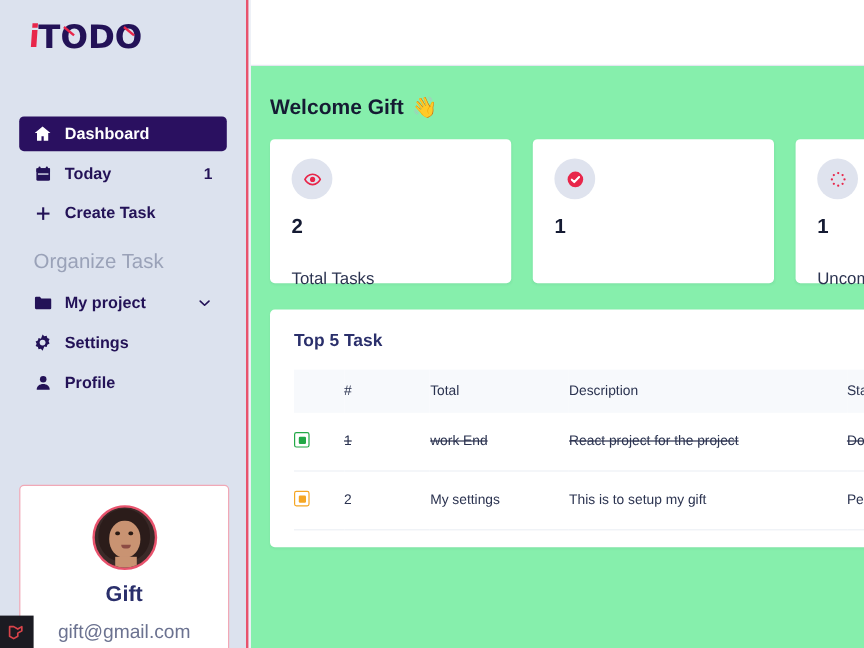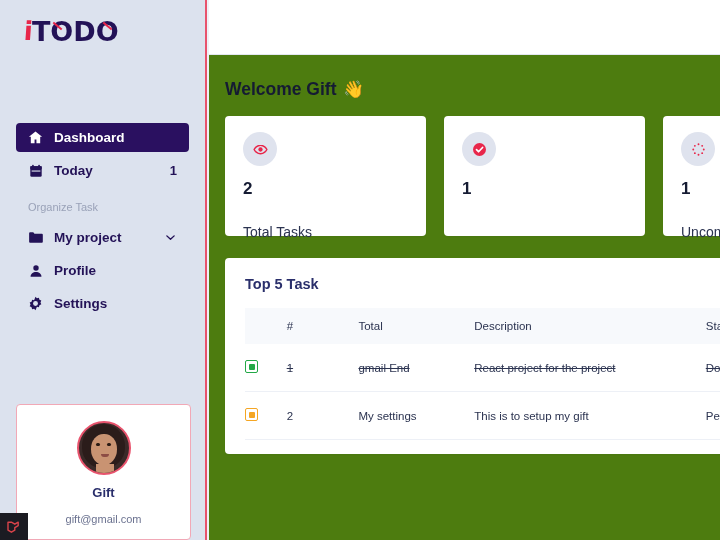--- a/index.html
+++ b/index.html
@@ -61,21 +61,21 @@
   }
   .logo-slash2 {
     position: absolute;
     right: 6px; top: 7px;
     width: 11px; height: 2px;
     background: #e8264a;
     transform: rotate(40deg);
   }
 
   .nav {
-    margin-top: 47px;
+    margin-top: 21px;
     padding: 14px 16px;
   }
 
   .nav-item {
     display: flex;
     align-items: center;
     gap: 11px;
     height: 29px;
     padding: 0 12px;
     margin-bottom: 4px;
@@ -100,21 +100,21 @@
   .nav-item .ic svg { display: block; }
   .nav-label { flex: 1; }
   .nav-badge {
     font-size: 13px;
     color: #231257;
   }
 
   .nav-section {
     padding: 0 12px;
     margin: 16px 0 10px;
-    font-size: 11px;
+    font-size: 17px;
     color: #9aa2b8;
   }
 
   .chev {
     width: 13px; height: 13px;
   }
 
   
   #profile-card {
     position: absolute;
@@ -166,27 +166,27 @@
     border-radius: 0 0 8px 8px;
     background: #8d4c44;
   }
   .av-neck {
     position: absolute;
     left: 17px; top: 41px;
     width: 18px; height: 12px;
     background: #c99372;
   }
   .prof-name {
-    font-size: 13px;
+    font-size: 18px;
     font-weight: bold;
     color: #2a2f6b;
     margin-bottom: 3px;
   }
   .prof-email {
-    font-size: 11px;
+    font-size: 16px;
     color: #6b7290;
     margin-top: 13px;
   }
 
   
   #debug-badge {
     position: absolute;
     left: 0; bottom: 0;
     width: 28px; height: 27px;
     background: #1b1b22;
@@ -208,21 +208,21 @@
 
   #topbar {
     height: 55px;
     background: #ffffff;
     border-bottom: 1px solid #e3e7f0;
   }
 
   #content {
     padding: 24px 0 0 16px;
     height: 485px;
-    background: #4d7c0f;
+    background: #86efac;
   }
 
   #welcome {
     font-size: 17.5px;
     font-weight: bold;
     color: #151b33;
     margin-bottom: 16px;
     display: flex;
     align-items: center;
     gap: 7px;
@@ -358,55 +358,64 @@
             <rect x="1.5" y="2.5" width="13" height="3.5" fill="#231257"></rect>
             <rect x="3.6" y="0.8" width="1.8" height="3" rx="0.8" fill="#231257"></rect>
             <rect x="10.6" y="0.8" width="1.8" height="3" rx="0.8" fill="#231257"></rect>
             <rect x="3" y="7.4" width="10" height="1.3" fill="#dce2ee"></rect>
           </svg>
       </span>
       <span class="nav-label">Today</span>
       <span class="nav-badge">1</span>
     </div>
 
+    <div class="nav-item">
+      <span class="ic">
+        <svg width="14" height="14" viewBox="0 0 16 16">
+            <rect x="7" y="2" width="2" height="12" fill="#231257"></rect>
+            <rect x="2" y="7" width="12" height="2" fill="#231257"></rect>
+          </svg>
+      </span>
+      <span class="nav-label">Create Task</span>
+    </div>
 
     <div class="nav-section">Organize Task</div>
 
     <div class="nav-item">
       <span class="ic">
         <svg width="15" height="15" viewBox="0 0 16 16">
             <path fill="#231257" d="M1.2 3.5a1 1 0 0 1 1-1h3.4l1.3 1.6h7.9a1 1 0 0 1 1 1v7.4a1 1 0 0 1-1 1H2.2a1 1 0 0 1-1-1z"></path>
           </svg>
       </span>
       <span class="nav-label">My project</span>
       <span class="chev">
         <svg width="13" height="13" viewBox="0 0 16 16">
             <path d="M3.5 6 8 10.3 12.5 6" stroke="#231257" stroke-width="1.7" fill="none" stroke-linecap="round" stroke-linejoin="round"></path>
           </svg>
       </span>
+    </div>
+
+    <div class="nav-item">
+      <span class="ic">
+        <svg width="15" height="15" viewBox="0 0 16 16">
+            <path fill="#231257" d="M8 0.8 9.5 2.4l2.1-.5.6 2.1 2 .9-.9 2 .9 2-2 .9-.6 2.1-2.1-.5L8 15.2 6.5 13.5l-2.1.5-.6-2.1-2-.9.9-2-.9-2 2-.9.6-2.1 2.1.5z"></path>
+            <circle cx="8" cy="8" r="2.6" fill="#dce2ee"></circle>
+          </svg>
+      </span>
+      <span class="nav-label">Settings</span>
     </div>
 
     <div class="nav-item">
       <span class="ic">
         <svg width="14" height="14" viewBox="0 0 16 16">
             <circle cx="8" cy="4.6" r="3.1" fill="#231257"></circle>
             <path fill="#231257" d="M1.8 14.5c0-3.3 2.8-5.3 6.2-5.3s6.2 2 6.2 5.3z"></path>
           </svg>
       </span>
       <span class="nav-label">Profile</span>
-    </div>
-
-    <div class="nav-item">
-      <span class="ic">
-        <svg width="15" height="15" viewBox="0 0 16 16">
-            <path fill="#231257" d="M8 0.8 9.5 2.4l2.1-.5.6 2.1 2 .9-.9 2 .9 2-2 .9-.6 2.1-2.1-.5L8 15.2 6.5 13.5l-2.1.5-.6-2.1-2-.9.9-2-.9-2 2-.9.6-2.1 2.1.5z"></path>
-            <circle cx="8" cy="8" r="2.6" fill="#dce2ee"></circle>
-          </svg>
-      </span>
-      <span class="nav-label">Settings</span>
     </div>
 
 
   </div>
 
   <div id="profile-card">
     <div class="avatar">
       <span class="av-hair"></span>
       <span class="av-face"></span>
       <span class="av-eye l"></span>
@@ -490,21 +499,21 @@
             <th class="col-desc">Description</th>
             <th class="col-status">Status</th>
           </tr>
         </thead>
         <tbody>
           <tr class="done">
             <td class="nodash">
               <span class="chk green"></span>
             </td>
             <td>1</td>
-            <td>gmail End</td>
+            <td>work End</td>
             <td>React project for the project</td>
             <td>Done</td>
           </tr>
           <tr>
             <td>
               <span class="chk orange"></span>
             </td>
             <td>2</td>
             <td>My settings</td>
             <td>This is to setup my gift</td>

